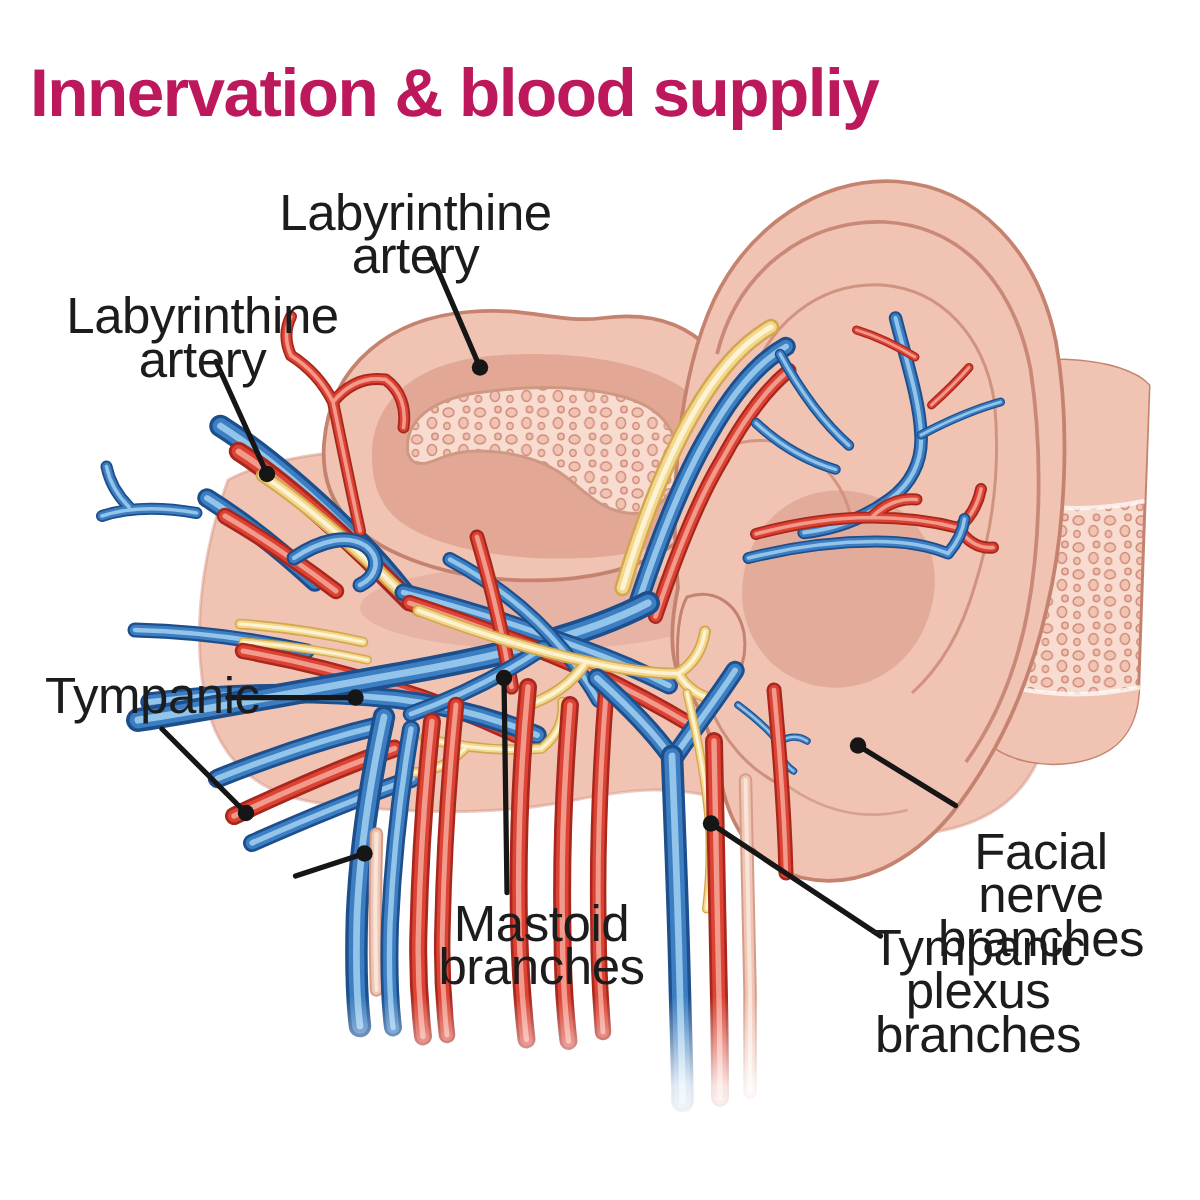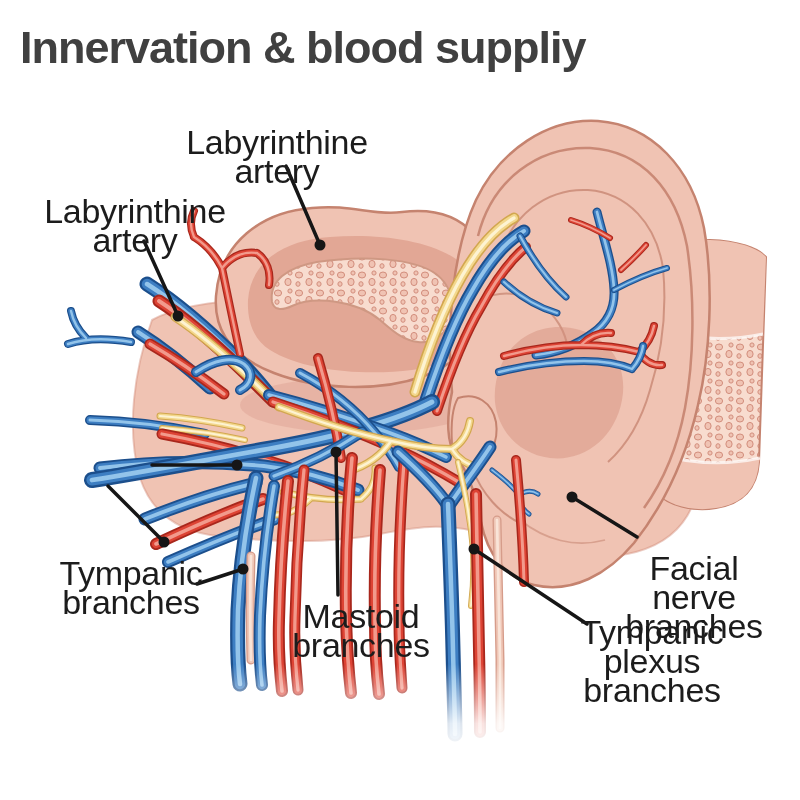--- a/index.html
+++ b/index.html
@@ -6,21 +6,21 @@
   #stage{position:relative;width:800px;height:800px;overflow:hidden;background:var(--background,#fff);
          font-family:"Liberation Sans",sans-serif;}
   #art{position:absolute;left:0;top:0;}
   .st{fill:none;stroke-linecap:round;stroke-linejoin:round;}
   .a-d{stroke:var(--artery_dark);} .a-m{stroke:var(--artery);} .a-l{stroke:var(--artery_light);}
   .v-d{stroke:var(--vein_dark);}   .v-m{stroke:var(--vein);}   .v-l{stroke:var(--vein_light);}
   .n-d{stroke:var(--nerve_dark);}  .n-m{stroke:var(--nerve);}  .n-l{stroke:var(--nerve_light);}
   .f-d{stroke:var(--flesh_tube_dark);} .f-m{stroke:var(--flesh_tube);} .f-l{stroke:var(--flesh_tube_light);}
   .leader{stroke:var(--leader);stroke-width:3.5;stroke-linecap:round;fill:none;}
   .ldot{fill:var(--leader);}
-  #title{position:absolute;left:20px;top:22px;font-size:45px;font-weight:700;color:#404040;
+  #title{position:absolute;left:20px;top:36px;font-size:45px;font-weight:700;color:#be185d;
          letter-spacing:-1px;white-space:nowrap;}
   .lbl{position:absolute;font-size:34px;line-height:29px;color:var(--label_text);
        text-align:center;letter-spacing:-0.3px;}
   #lbl-lab-top {left:168px;top:128px;width:218px;}
   #lbl-lab-left{left:26px; top:197px;width:218px;}
   #lbl-tympanic{left:30px; top:450px;width:118px;}
   #lbl-tymp-br {left:57px; top:559px;width:148px;}
   #lbl-mastoid {left:287px;top:602px;width:148px;}
   #lbl-facial  {left:616px;top:554px;width:156px;}
   #lbl-tymp-plex{left:550px;top:618px;width:204px;}
@@ -275,18 +275,18 @@
     <path class="leader" d="M637,537 L572,497"></path>
         <circle class="ldot" cx="572" cy="497" r="5.5"></circle>
     <path class="leader" d="M587,624 L474,549"></path>
         <circle class="ldot" cx="474" cy="549" r="5.5"></circle>
   </g>
 </svg>
 
 <div id="title">Innervation &amp; blood suppliy</div>
 <div class="lbl" id="lbl-lab-top">Labyrinthine artery</div>
 <div class="lbl" id="lbl-lab-left">Labyrinthine artery</div>
-<div class="lbl" id="lbl-tymp-br">Tympanic branches</div>
+<div class="lbl" id="lbl-tympanic">Tympanic</div>
 <div class="lbl" id="lbl-mastoid">Mastoid branches</div>
 <div class="lbl" id="lbl-facial">Facial nerve branches</div>
 <div class="lbl" id="lbl-tymp-plex">Tympanic plexus branches</div>
 
 </div>
 
 </body></html>

